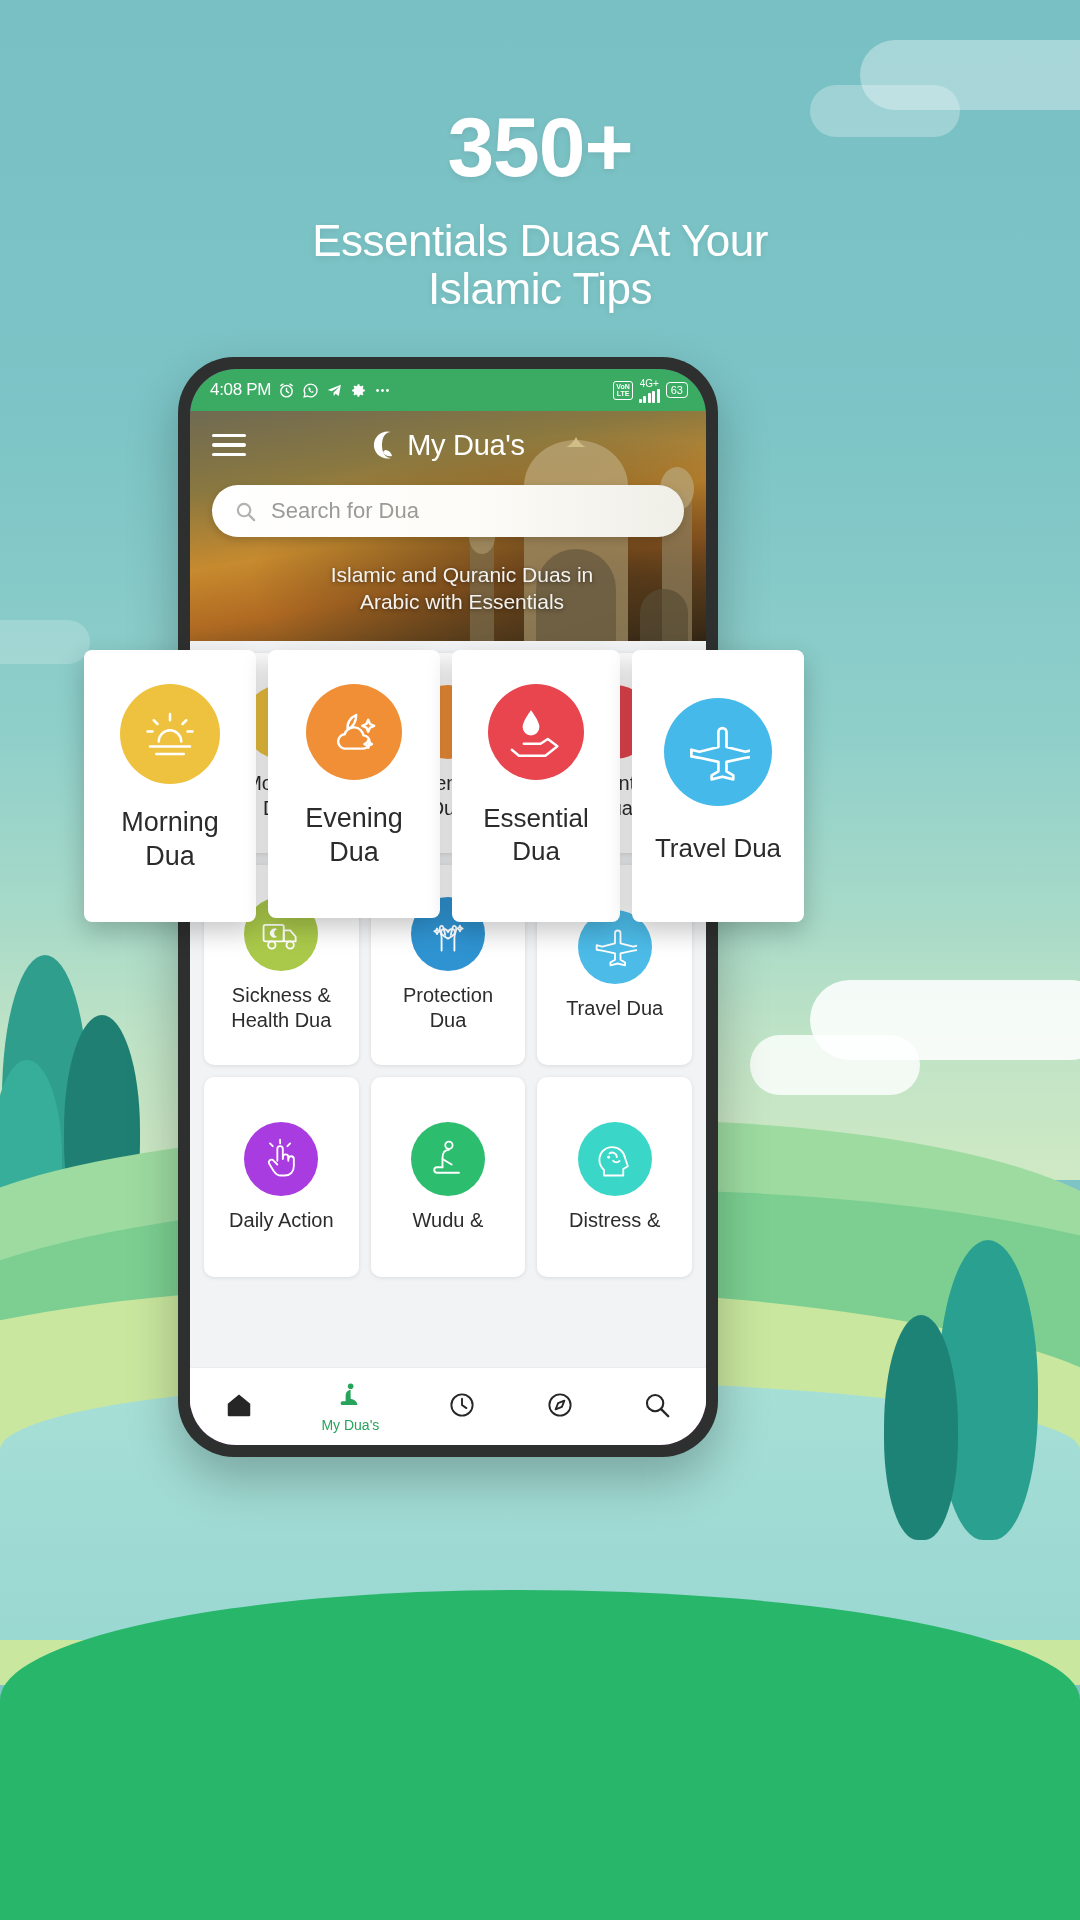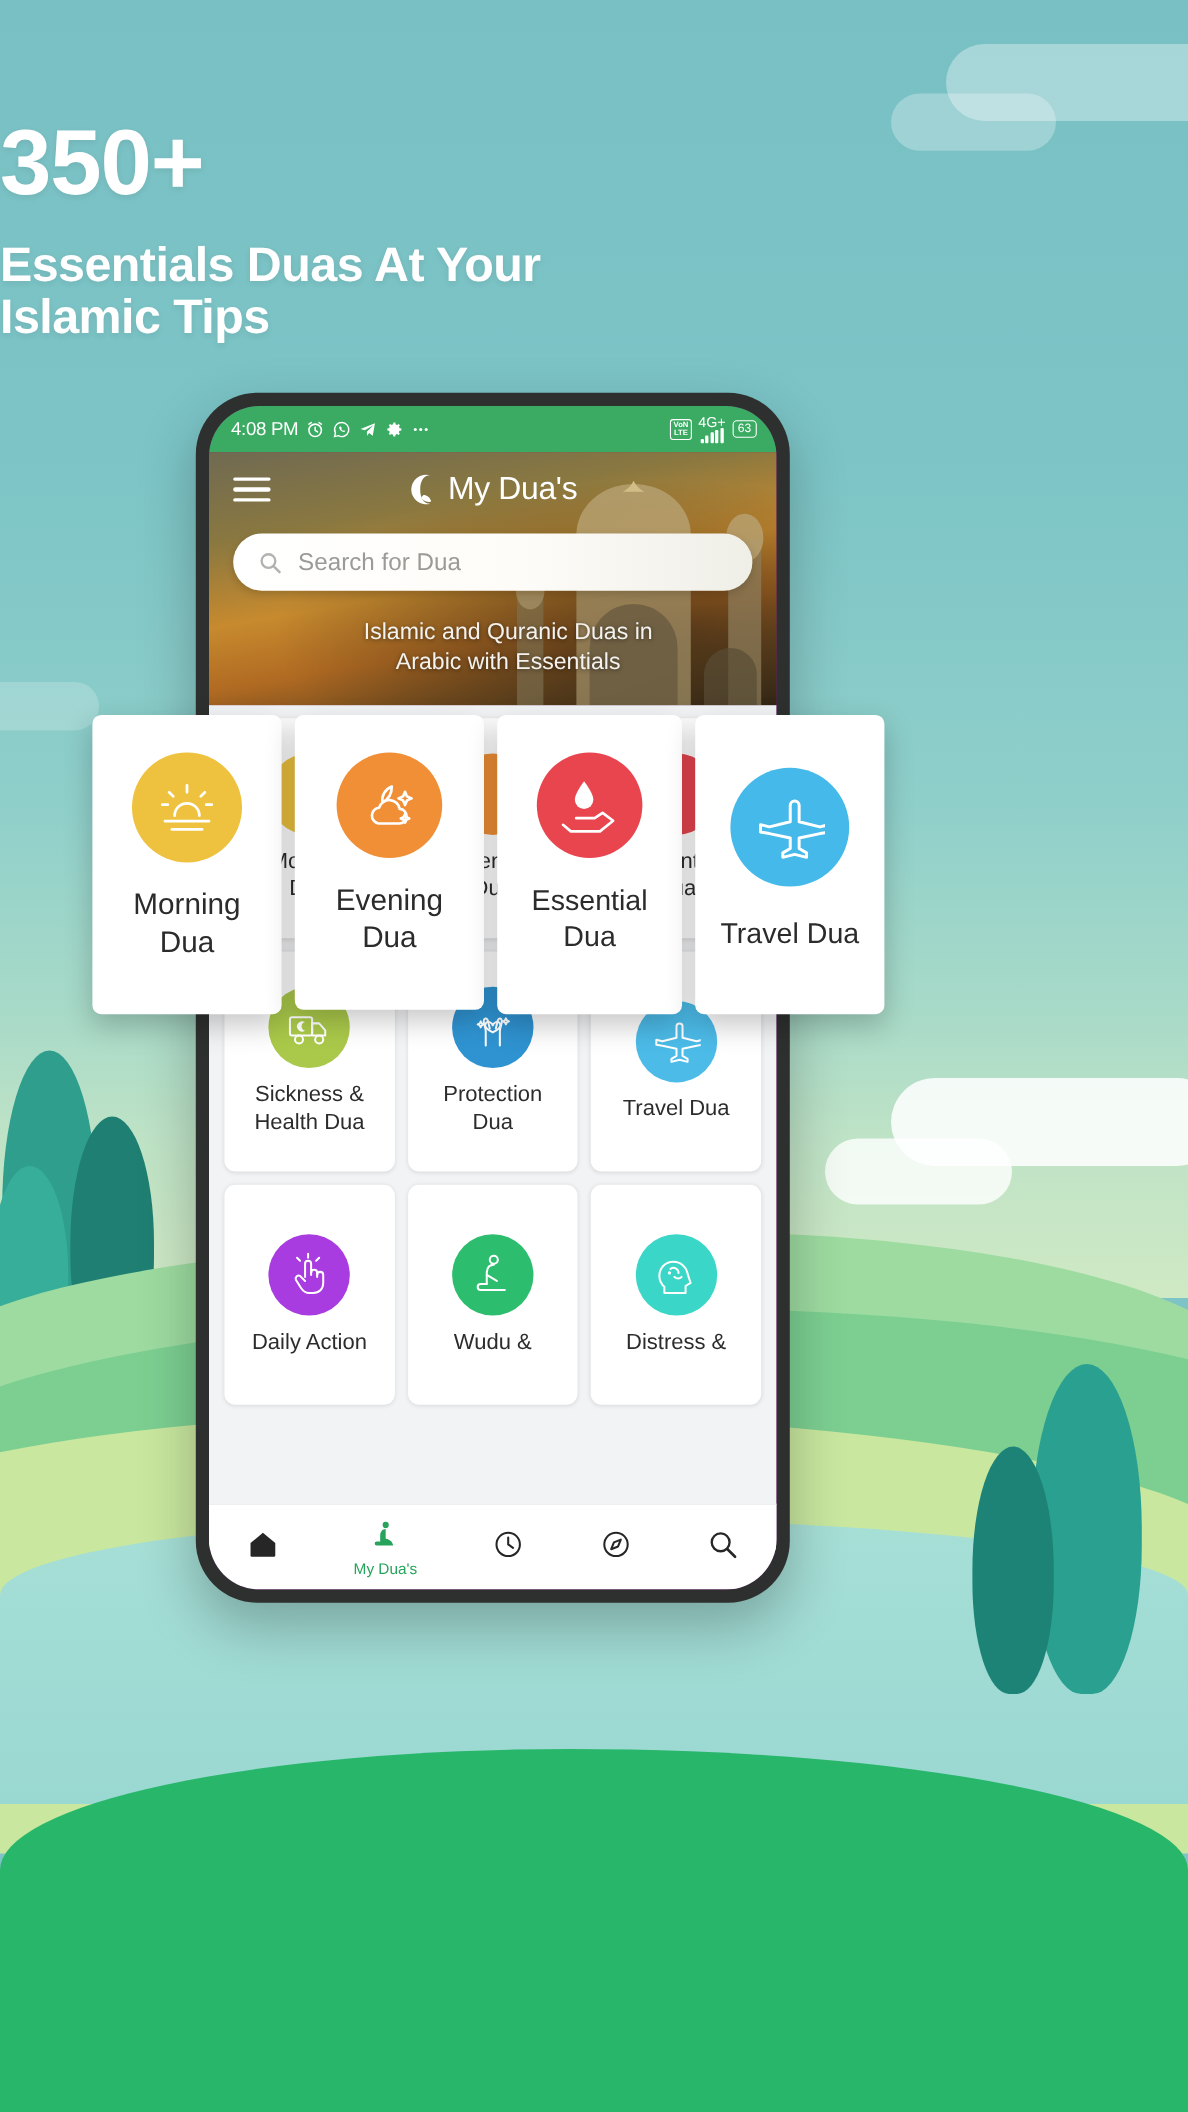--- a/index.html
+++ b/index.html
@@ -59,31 +59,31 @@
   .t3 { left:-10px; top:1045px; width:74px; height:210px; }
   .t3 .crown { width:70px; height:195px; background:#37ae9a; }
 
   .t4 { right:40px; top:1210px; width:105px; height:330px; }
   .t4 .crown { width:100px; height:300px; background:#2aa090; }
   .t5 { right:120px; top:1290px; width:78px; height:250px; }
   .t5 .crown { width:74px; height:225px; background:#1d8377; }
 
   
   #hero {
-    position:absolute; left:0; right:0; top:105px; 
+    position:absolute; left:0; right:0; top:105px; text-align:center;
     color:#ffffff;
     text-shadow:0 2px 6px rgba(0,0,0,.08);
   }
   #hero .big {
     font-size:84px; font-weight:bold; line-height:1.0;
     letter-spacing:-1px;
     font-family:"Liberation Sans", sans-serif;
   }
   #hero .sub {
-    margin-top:28px; font-size:44px; font-weight:bold; line-height:1.1;
+    margin-top:28px; font-size:44px; font-weight:normal; line-height:1.1;
     letter-spacing:-0.5px;
   }
 
   
   #phone {
     position:absolute; left:178px; top:357px; width:540px; height:1100px;
     background:#2e2f2f;
     border-radius:56px;
     box-shadow:0 22px 50px rgba(0,0,0,.25);
     padding:12px;
@@ -100,21 +100,21 @@
     font-size:17px; gap:7px;
   }
   .statusbar .time { font-weight:normal; letter-spacing:-0.3px; }
   .statusbar .sicons { display:flex; align-items:center; gap:7px; }
   .statusbar .spacer { flex:1; }
   .statusbar .right { display:flex; align-items:center; gap:6px; }
   .volte {
     border:1.5px solid #fff; border-radius:3px; font-size:7px;
     line-height:7.5px; padding:1px 2px; text-align:center; font-weight:bold;
   }
-  .netlabel { font-size:13px; line-height:11px; }
+  .netlabel { font-size:10px; line-height:11px; }
   .bars { display:flex; align-items:flex-end; gap:1.5px; height:14px; }
   .bars i { width:3px; background:#fff; border-radius:1px; display:block; }
   .batt {
     border:1.5px solid #fff; border-radius:4px; padding:1px 4px;
     font-size:11px; line-height:12px;
   }
   .sicon { width:17px; height:17px; display:inline-block; }
 
   
   .appbar {

